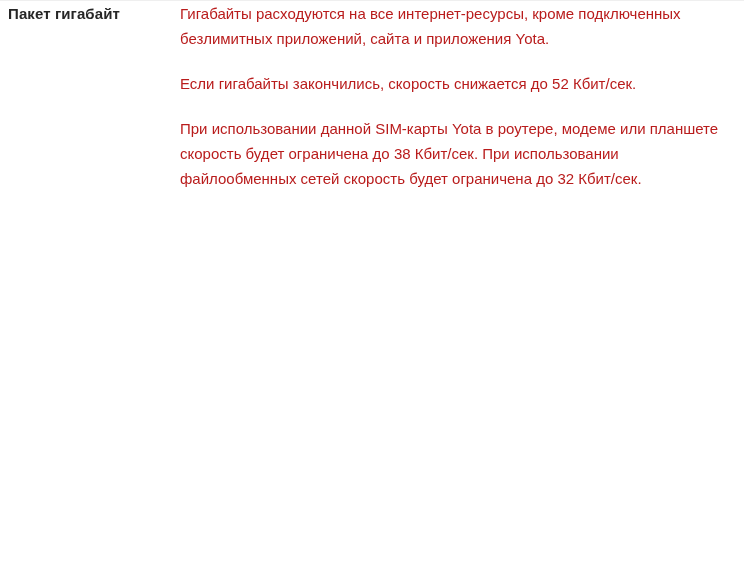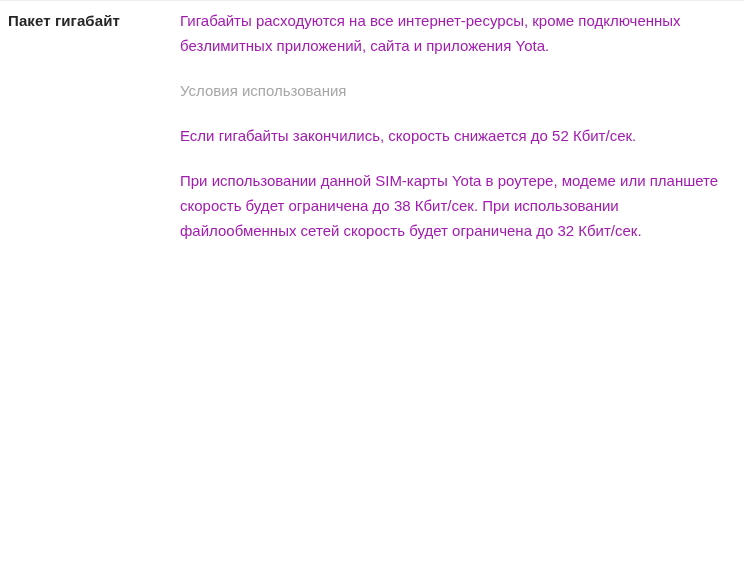--- a/index.html
+++ b/index.html
@@ -11,21 +11,20 @@
     height: 583px;
     background: #ffffff;
     overflow: hidden;
     font-family: "Liberation Sans", "DejaVu Sans", sans-serif;
     color: #333333;
   }
   .faq-row {
     display: flex;
     align-items: flex-start;
     border-top: 1px solid #efefef;
-    padding-top: 7px;
     box-sizing: border-box;
     width: 744px;
     height: 580px;
   }
   .label-col {
     width: 180px;
     flex: 0 0 180px;
     box-sizing: border-box;
     padding-left: 8px;
   }
@@ -38,36 +37,35 @@
   }
   .content-col {
     width: 560px;
     flex: 0 0 560px;
     box-sizing: border-box;
   }
   .para {
     margin: 0 0 20px 0;
     font-size: 15px;
     line-height: 25px;
-    color: #a21caf;
+    color: #b91c1c;
     white-space: pre-line;
   }
   .para.muted {
     color: #a6a6a6;
   }
 </style>
 </head>
 <body>
 
 <div class="faq-row">
   <div class="label-col">
     <div class="row-label">Пакет гигабайт</div>
   </div>
   <div class="content-col">
     <p class="para">Гигабайты расходуются на все интернет-ресурсы, кроме подключенных
 безлимитных приложений, сайта и приложения Yota.</p>
-    <p class="para muted">Условия использования</p>
     <p class="para">Если гигабайты закончились, скорость снижается до 52 Кбит/сек.</p>
     <p class="para">При использовании данной SIM-карты Yota в роутере, модеме или планшете
 скорость будет ограничена до 38 Кбит/сек. При использовании
 файлообменных сетей скорость будет ограничена до 32 Кбит/сек.</p>
   </div>
 </div>
 
 </body></html>

